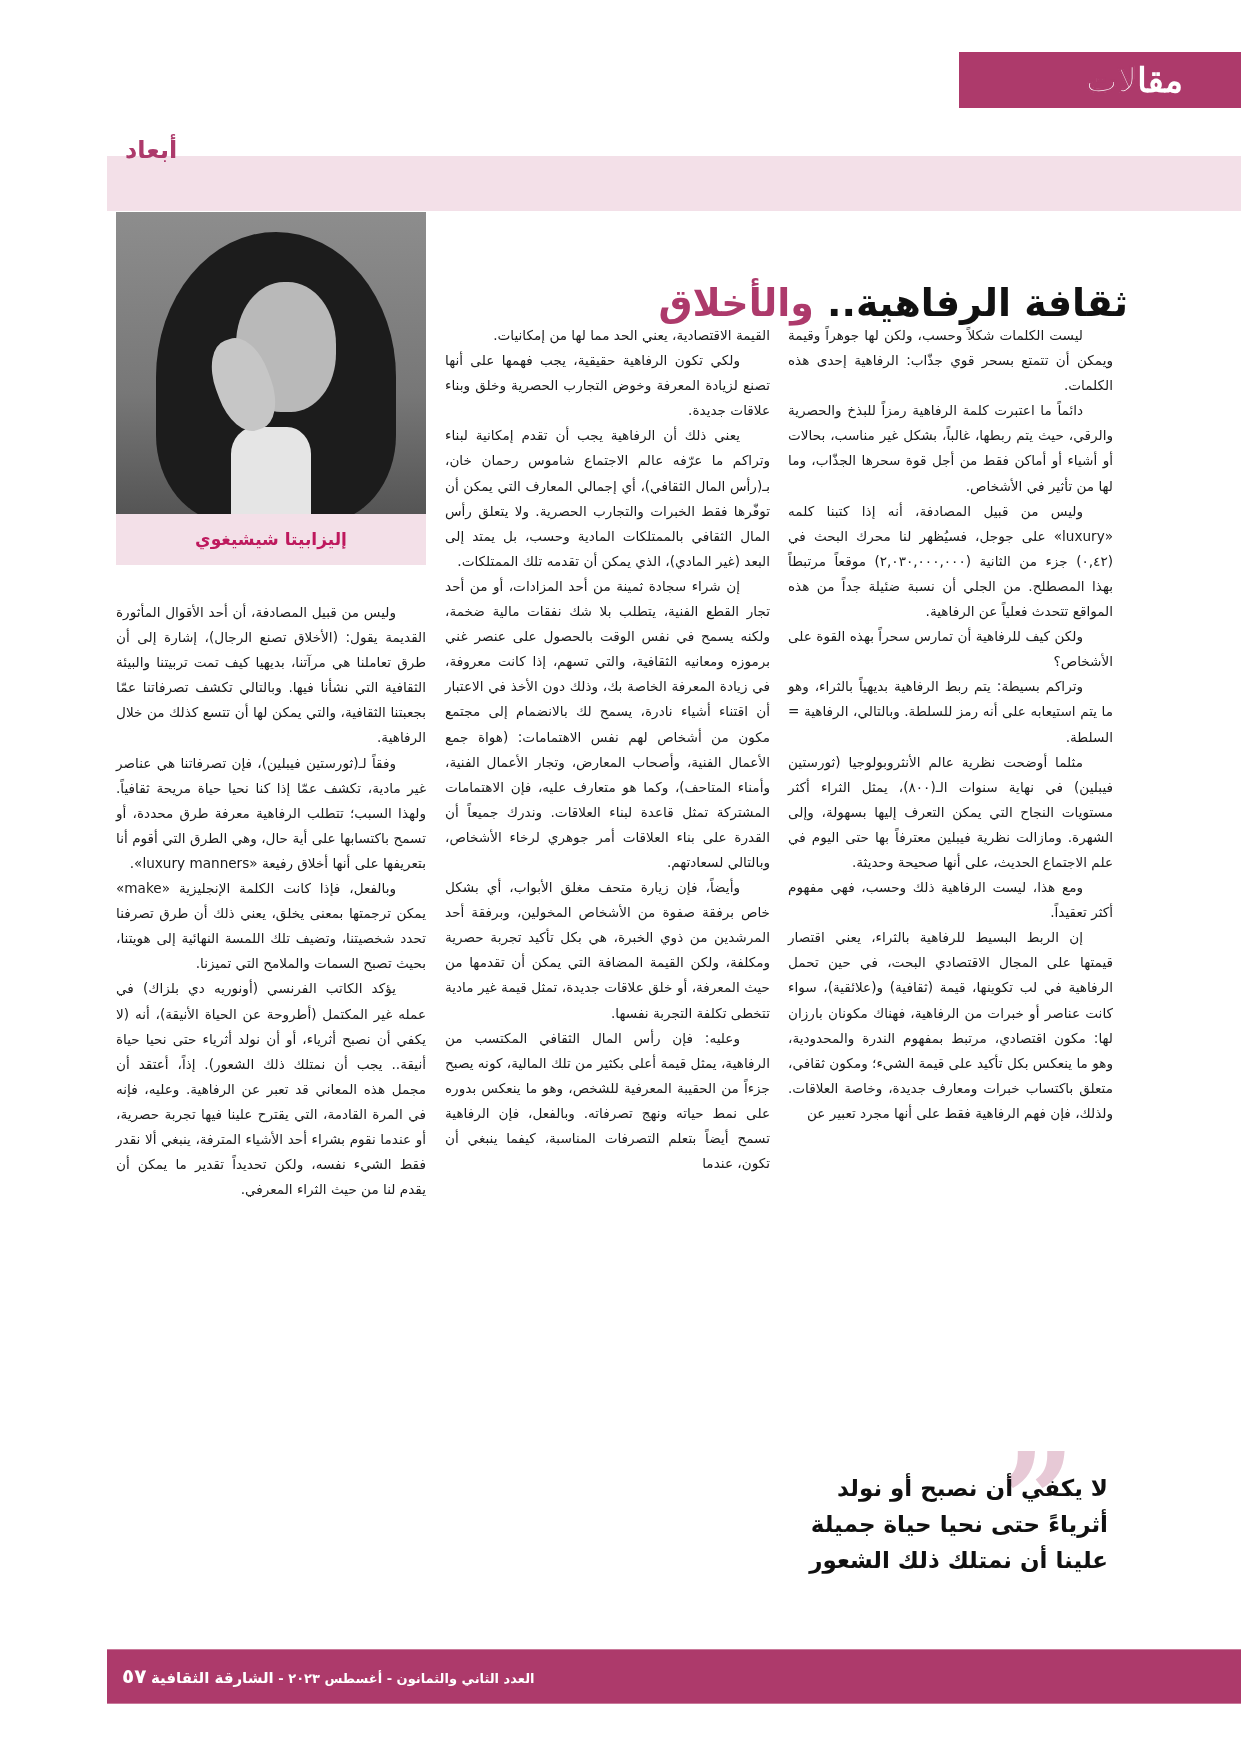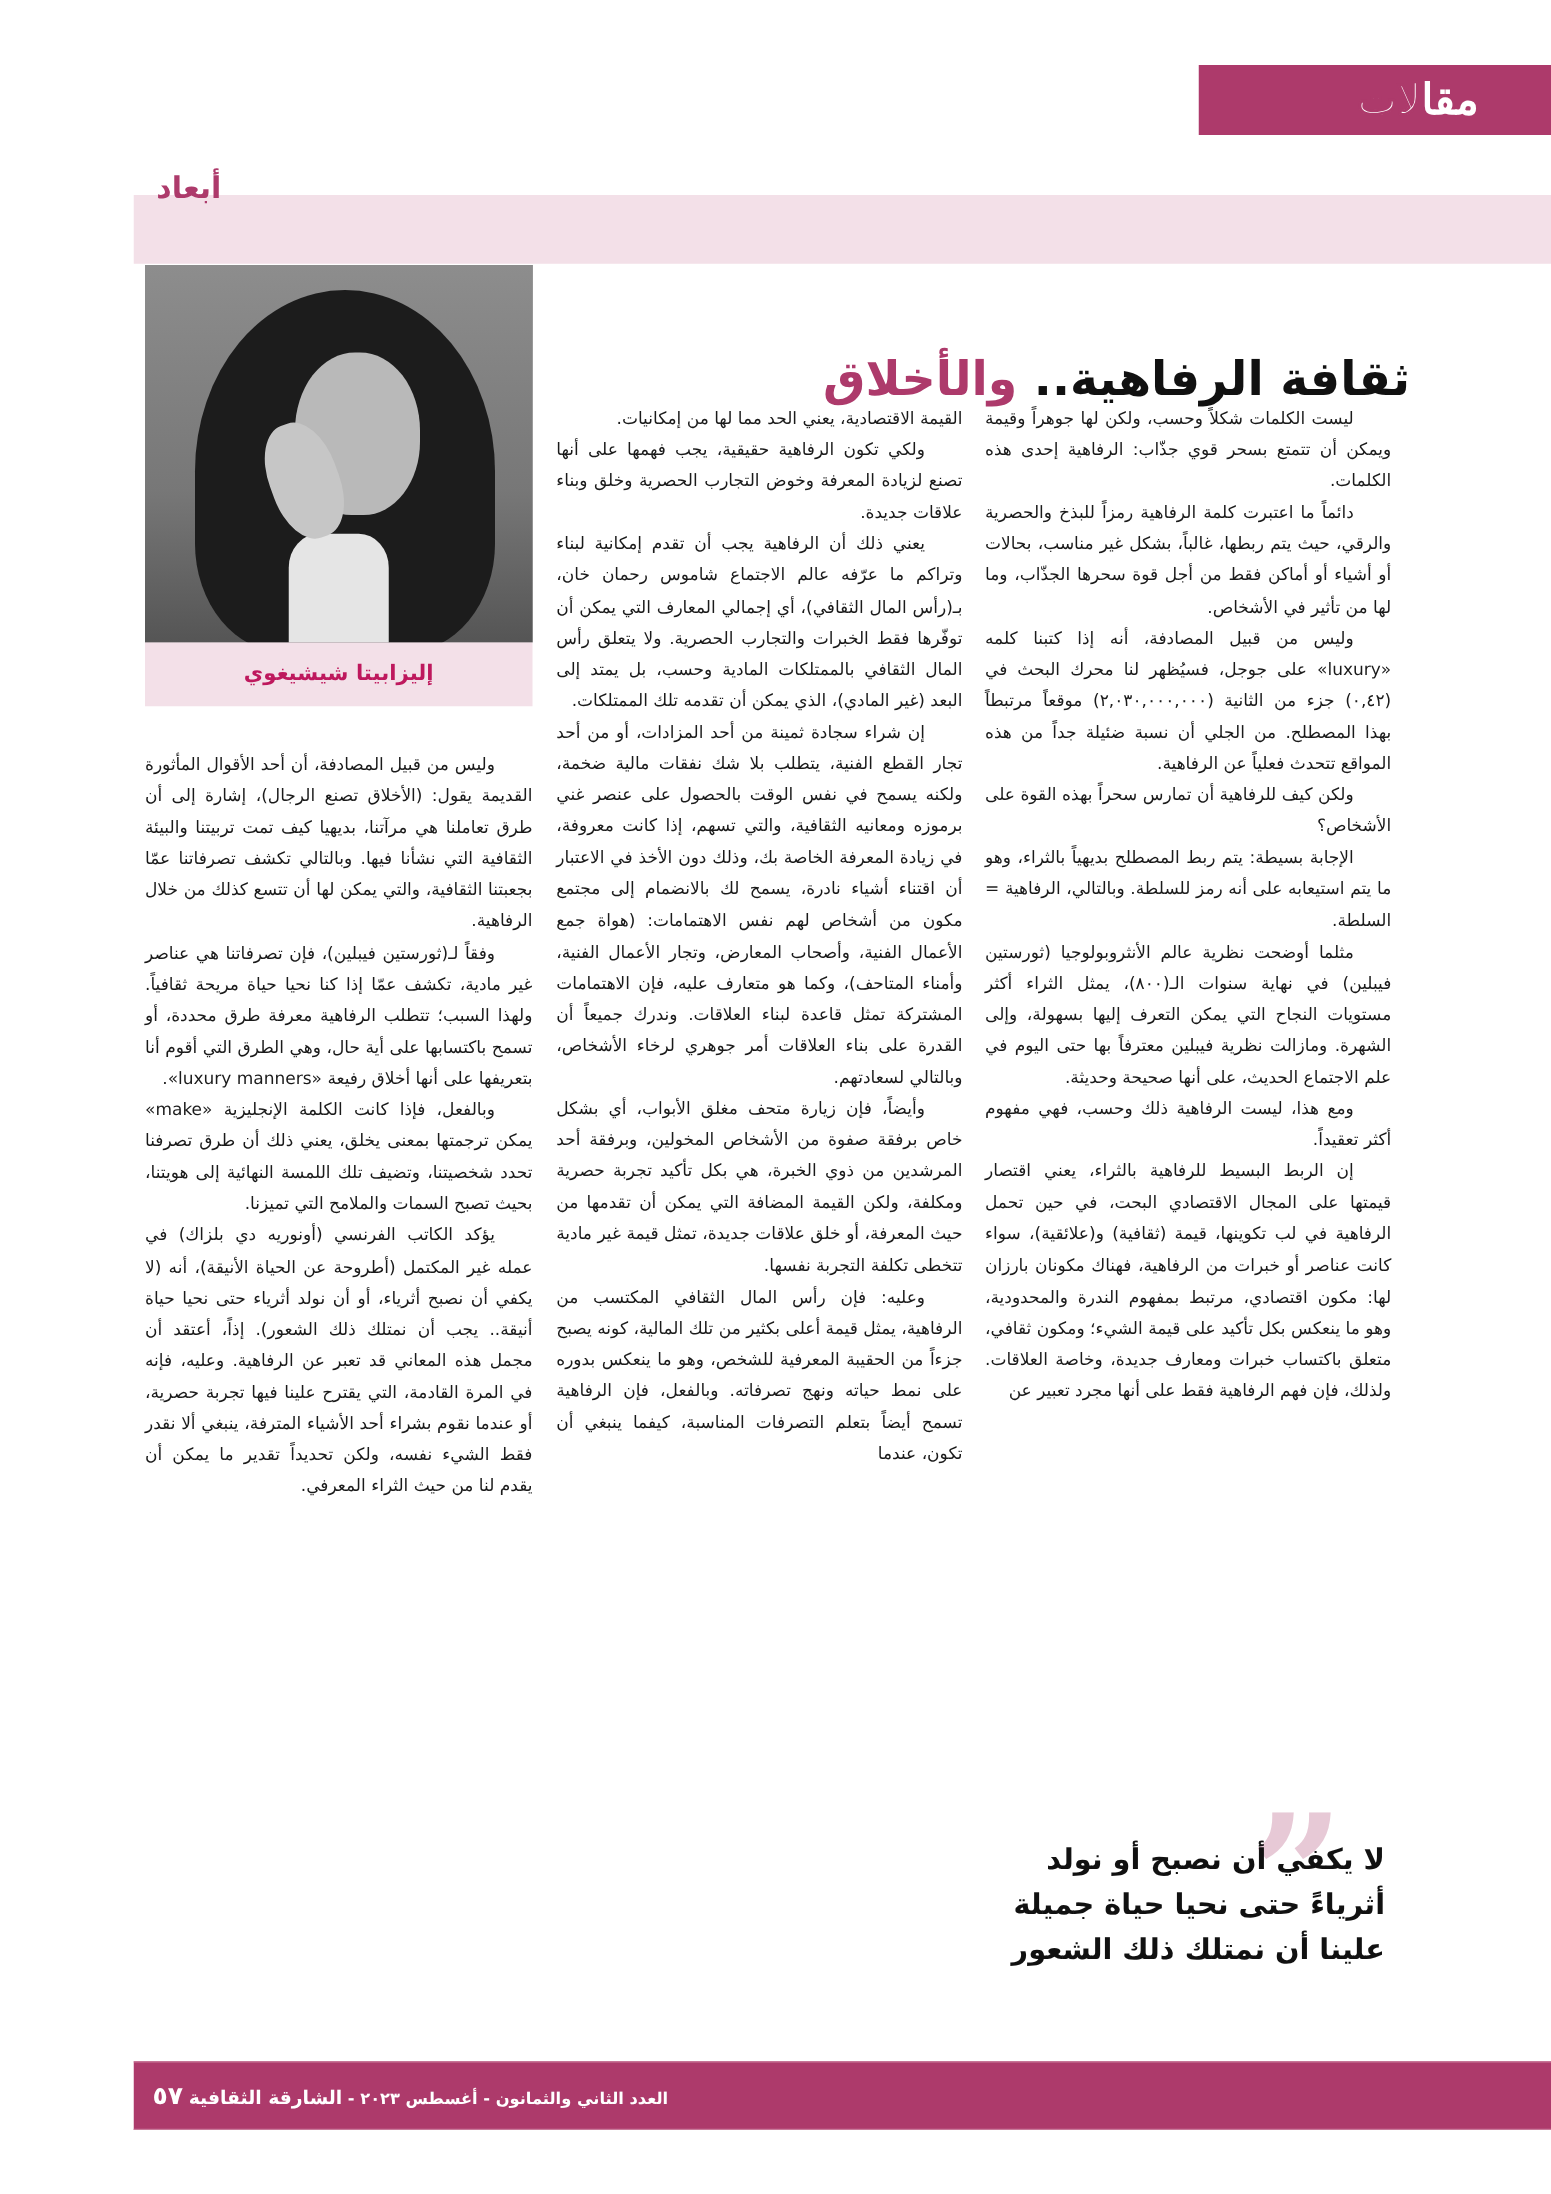--- a/index.html
+++ b/index.html
@@ -107,21 +107,21 @@
 <h1 class="headline">
   <span class="part1">ثقافة الرفاهية..</span>
   <span class="part2">والأخلاق</span>
 </h1>
 
 <div class="col col1">
   <p>ليست الكلمات شكلاً وحسب، ولكن لها جوهراً وقيمة ويمكن أن تتمتع بسحر قوي جذّاب: الرفاهية إحدى هذه الكلمات.</p>
   <p>دائماً ما اعتبرت كلمة الرفاهية رمزاً للبذخ والحصرية والرقي، حيث يتم ربطها، غالباً، بشكل غير مناسب، بحالات أو أشياء أو أماكن فقط من أجل قوة سحرها الجذّاب، وما لها من تأثير في الأشخاص.</p>
   <p>وليس من قبيل المصادفة، أنه إذا كتبنا كلمه «luxury» على جوجل، فسيُظهر لنا محرك البحث في (٠,٤٢) جزء من الثانية (٢,٠٣٠,٠٠٠,٠٠٠) موقعاً مرتبطاً بهذا المصطلح. من الجلي أن نسبة ضئيلة جداً من هذه المواقع تتحدث فعلياً عن الرفاهية.</p>
   <p>ولكن كيف للرفاهية أن تمارس سحراً بهذه القوة على الأشخاص؟</p>
-  <p>الإجابة بسيطة: يتم ربط المصطلح بديهياً بالثراء، وهو ما يتم استيعابه على أنه رمز للسلطة. وبالتالي، الرفاهية = السلطة.</p>
+  <p>وتراكم بسيطة: يتم ربط الرفاهية بديهياً بالثراء، وهو ما يتم استيعابه على أنه رمز للسلطة. وبالتالي، الرفاهية = السلطة.</p>
   <p>مثلما أوضحت نظرية عالم الأنثروبولوجيا (ثورستين فيبلين) في نهاية سنوات الـ(٨٠٠)، يمثل الثراء أكثر مستويات النجاح التي يمكن التعرف إليها بسهولة، وإلى الشهرة. ومازالت نظرية فيبلين معترفاً بها حتى اليوم في علم الاجتماع الحديث، على أنها صحيحة وحديثة.</p>
   <p>ومع هذا، ليست الرفاهية ذلك وحسب، فهي مفهوم أكثر تعقيداً.</p>
   <p>إن الربط البسيط للرفاهية بالثراء، يعني اقتصار قيمتها على المجال الاقتصادي البحت، في حين تحمل الرفاهية في لب تكوينها، قيمة (ثقافية) و(علائقية)، سواء كانت عناصر أو خبرات من الرفاهية، فهناك مكونان بارزان لها: مكون اقتصادي، مرتبط بمفهوم الندرة والمحدودية، وهو ما ينعكس بكل تأكيد على قيمة الشيء؛ ومكون ثقافي، متعلق باكتساب خبرات ومعارف جديدة، وخاصة العلاقات. ولذلك، فإن فهم الرفاهية فقط على أنها مجرد تعبير عن</p>
 </div>
 
 <div class="col col2">
   <p class="noindent">القيمة الاقتصادية، يعني الحد مما لها من إمكانيات.</p>
   <p>ولكي تكون الرفاهية حقيقية، يجب فهمها على أنها تصنع لزيادة المعرفة وخوض التجارب الحصرية وخلق وبناء علاقات جديدة.</p>
   <p>يعني ذلك أن الرفاهية يجب أن تقدم إمكانية لبناء وتراكم ما عرّفه عالم الاجتماع شاموس رحمان خان، بـ(رأس المال الثقافي)، أي إجمالي المعارف التي يمكن أن توفّرها فقط الخبرات والتجارب الحصرية. ولا يتعلق رأس المال الثقافي بالممتلكات المادية وحسب، بل يمتد إلى البعد (غير المادي)، الذي يمكن أن تقدمه تلك الممتلكات.</p>
   <p>إن شراء سجادة ثمينة من أحد المزادات، أو من أحد تجار القطع الفنية، يتطلب بلا شك نفقات مالية ضخمة، ولكنه يسمح في نفس الوقت بالحصول على عنصر غني برموزه ومعانيه الثقافية، والتي تسهم، إذا كانت معروفة، في زيادة المعرفة الخاصة بك، وذلك دون الأخذ في الاعتبار أن اقتناء أشياء نادرة، يسمح لك بالانضمام إلى مجتمع مكون من أشخاص لهم نفس الاهتمامات: (هواة جمع الأعمال الفنية، وأصحاب المعارض، وتجار الأعمال الفنية، وأمناء المتاحف)، وكما هو متعارف عليه، فإن الاهتمامات المشتركة تمثل قاعدة لبناء العلاقات. وندرك جميعاً أن القدرة على بناء العلاقات أمر جوهري لرخاء الأشخاص، وبالتالي لسعادتهم.</p>

